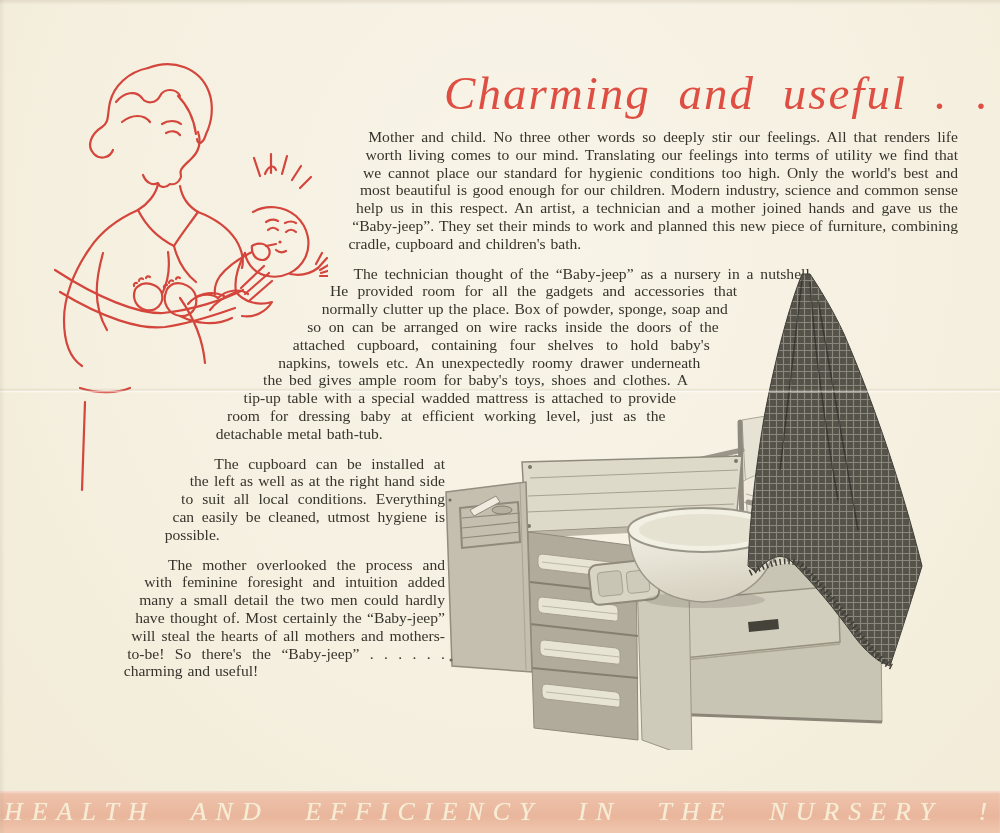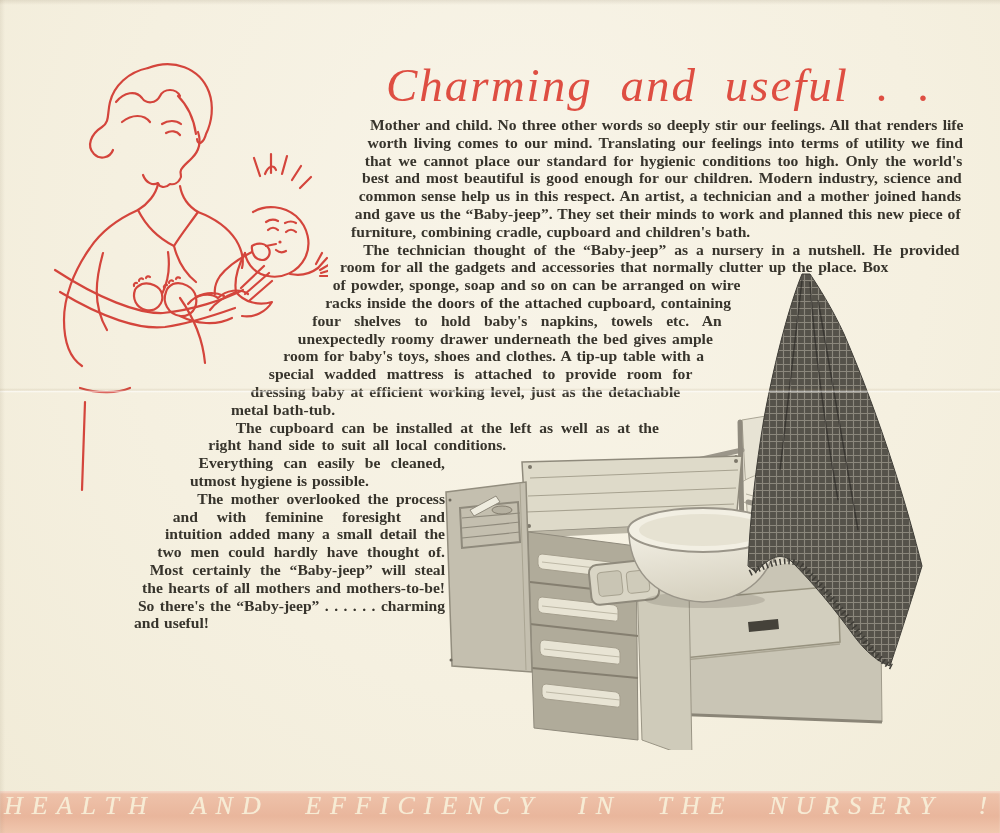--- a/index.html
+++ b/index.html
@@ -4,48 +4,48 @@
 <style>
   html,body{margin:0;padding:0;}
   body{width:1000px;height:833px;overflow:hidden;font-family:"Liberation Serif",serif;}
   .page{position:relative;width:1000px;height:833px;overflow:hidden;
         background:radial-gradient(ellipse at 52% 28%, #f8f4e8 0%, #f5f0e0 55%, #f1ebd7 100%);}
   .page::before{content:"";position:absolute;left:0;top:0;width:100%;height:5px;
         background:linear-gradient(to bottom,rgba(120,105,75,.14),rgba(120,105,75,0));pointer-events:none;}
   .page::after{content:"";position:absolute;left:0;top:0;width:5px;height:100%;
         background:linear-gradient(to right,rgba(120,105,75,.10),rgba(120,105,75,0));pointer-events:none;}
 
-  .heading{position:absolute;left:378px;top:52px;width:596px;margin:8px;text-align:left;
+  .heading{position:absolute;left:378px;top:52px;width:596px;margin:16px;text-align:right;
         font-family:"Liberation Serif",serif;font-style:italic;font-weight:400;
         font-size:47px;line-height:1.1;letter-spacing:2px;word-spacing:14px;color:#de4e42;}
 
   .bodytext{position:absolute;left:108px;top:116px;width:862px;height:668px;
         font-size:15.6px;line-height:17.8px;color:#37342c;text-align:justify;
         word-spacing:1px;}
-  .bodytext p{margin:0;font-weight:bold;}
+  .bodytext p{margin:12px;}
   .bodytext p + p{text-indent:16px;}
   .spacer-left{float:left;width:266px;height:668px;
         shape-outside:polygon(0 0,258px 0,249px 60px,235px 125px,212px 180px,155px 250px,120px 282px,92px 326px,60px 392px,30px 462px,12px 542px,4px 668px,0 668px);
         shape-margin:4px;}
   .spacer-right{float:right;width:540px;height:668px;
         shape-outside:polygon(538px 0,540px 0,540px 668px,19px 668px,19px 346px,227px 332px,246px 298px,276px 254px,296px 214px,316px 176px,533px 158px);
         shape-margin:4px;}
 
   .mother-art{position:absolute;left:28px;top:46px;width:300px;height:455px;}
   .mother-art path{fill:none;stroke:#d4453c;stroke-width:2.2;stroke-linecap:round;stroke-linejoin:round;}
   .mother-art .dot{fill:#d4453c;stroke:none;}
 
   .photo{position:absolute;left:430px;top:270px;width:560px;height:480px;}
 
   .fold-line{position:absolute;left:0;top:388px;width:100%;height:5px;pointer-events:none;
         background:linear-gradient(to bottom,rgba(163,143,103,0) 0%,rgba(163,143,103,.16) 40%,rgba(255,255,255,.55) 70%,rgba(163,143,103,0) 100%);}
 
   .banner{position:absolute;left:0;bottom:0;width:100%;height:42px;
         background:linear-gradient(to bottom,#efc3ab 0%,#e9b69c 60%,#f0c7ae 100%);
-        display:flex;justify-content:center;box-shadow:inset 0 2px 2px rgba(255,255,255,.35);}
+        display:flex;align-items:center;justify-content:center;box-shadow:inset 0 2px 2px rgba(255,255,255,.35);}
   .banner-text{font-family:"Liberation Serif",serif;font-style:italic;font-size:26px;
         color:#f7ecd4;letter-spacing:9px;word-spacing:20px;white-space:nowrap;
         text-shadow:0 0 1px rgba(255,255,255,.45);}
 </style>
 </head>
 <body>
 
 <div class="page">
 
   <svg class="mother-art" viewBox="0 0 300 455" aria-hidden="true">

